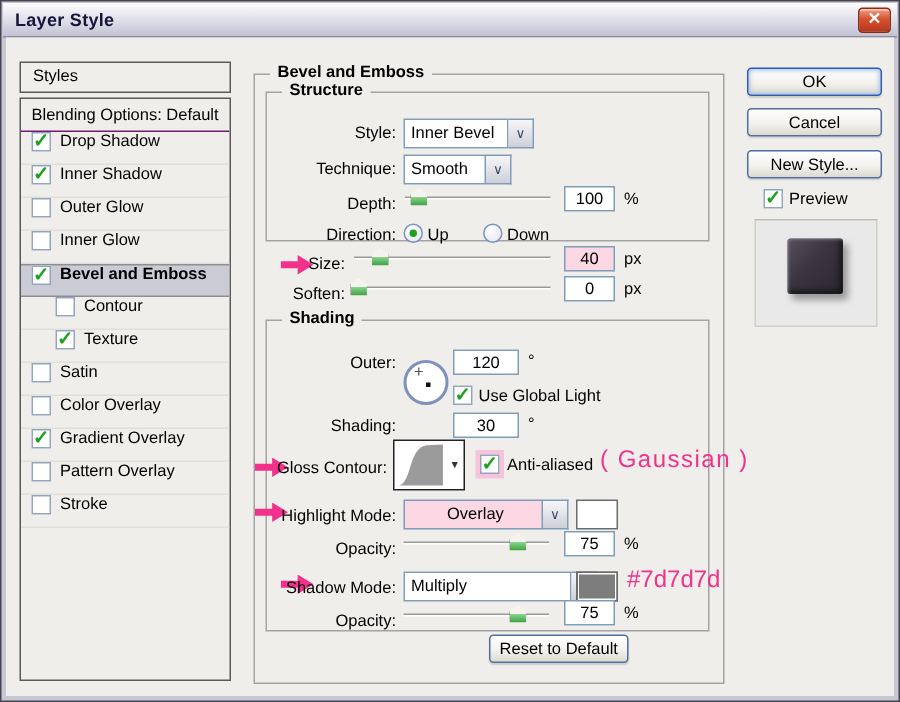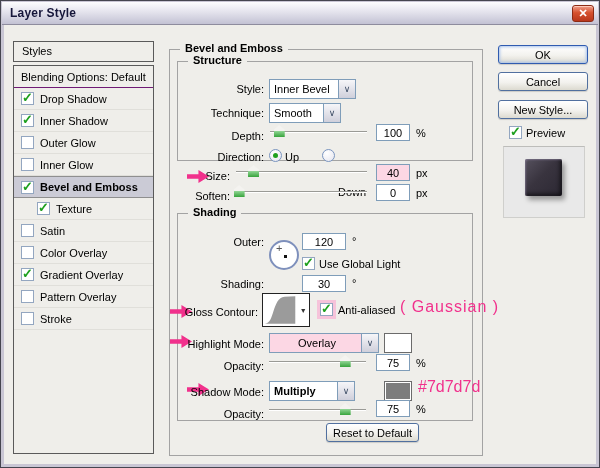--- a/index.html
+++ b/index.html
@@ -19,21 +19,21 @@
     border:1px solid #8c2b14;box-shadow:inset 0 1px 0 #ffc9b8;
     display:flex;align-items:center;justify-content:center;}
   .close span{color:#fff;font-size:11px;font-weight:bold;line-height:1;}
   .bodyarea{position:absolute;left:3px;top:24px;right:3px;bottom:3px;background:var(--bg);}
 
   
   .styles-header{position:absolute;left:12px;top:40px;width:141px;height:21px;border:1px solid #5a5a5a;
     font-size:11px;line-height:19px;padding-left:8px;}
   .styles-list{position:absolute;left:12px;top:64px;width:141px;height:389px;border:1px solid #5a5a5a;overflow:hidden;font-size:11px;}
   .blend-row{height:22px;line-height:22px;padding-left:7px;border-bottom:1px solid #701a75;}
-  .srow{height:22px;display:flex;align-items:center;padding-left:7px;border-bottom:1px solid #e0dfda;}
+  .srow{height:22px;display:flex;align-items:flex-start;padding-left:7px;border-bottom:1px solid #e0dfda;}
   .srow.indent{padding-left:23px;}
   .srow.selected{background:#cbcbd6;border-top:1px solid #8f8f8f;border-bottom:1px solid #8f8f8f;font-weight:bold;}
   .cb{width:13px;height:13px;background:#fff;border:1px solid #93a6c0;display:inline-block;position:relative;flex:none;}
   .cb.on::after{content:"✓";position:absolute;left:0px;top:-3px;color:var(--green);font-size:13px;font-weight:bold;}
   .srow .cb{margin-right:6px;}
 
   
   .group{position:absolute;border:1px solid var(--grp);}
   .legend{position:absolute;top:-8px;left:10px;background:var(--bg);padding:0 5px;font-size:11px;font-weight:bold;white-space:nowrap;}
   .lbl{position:absolute;font-size:11px;text-align:right;white-space:nowrap;}
@@ -115,20 +115,24 @@
         </div>
         <div class="srow">
           <span class="cb"></span>
           <span>Inner Glow</span>
         </div>
         <div class="srow selected">
           <span class="cb on"></span>
           <span>Bevel and Emboss</span>
         </div>
         <div class="srow indent">
+          <span class="cb"></span>
+          <span>Contour</span>
+        </div>
+        <div class="srow indent">
           <span class="cb on"></span>
           <span>Texture</span>
         </div>
         <div class="srow">
           <span class="cb"></span>
           <span>Satin</span>
         </div>
         <div class="srow">
           <span class="cb"></span>
           <span>Color Overlay</span>
@@ -172,21 +176,21 @@
       <span class="track"></span>
         <span class="thumb" style="left: 9%;"></span>
     </div>
     <input class="num" style="left: 198px; top: 62px;" value="100">
     <span class="unit" style="left:238px;top:65px;">%</span>
 
     <span class="lbl" style="left:0;top:89px;width:86px;">Direction:</span>
     <span class="radio on" style="position:absolute;left:91px;top:87px;"></span>
     <span class="inlbl" style="position:absolute;left:107px;top:89px;">Up</span>
     <span class="radio" style="position:absolute;left:144px;top:87px;"></span>
-    <span class="inlbl" style="position:absolute;left:160px;top:89px;margin-top:35px;">Down</span>
+    <span class="inlbl" style="position:absolute;left:160px;top:89px;">Down</span>
 
     <span class="parrow" style="left:9px;top:108px;"></span>
     <span class="lbl" style="left:0;top:108px;width:52px;">Size:</span>
     <div class="slider" style="left:58px;top:102px;width:131px;">
       <span class="track"></span>
         <span class="thumb" style="left: 13%;"></span>
     </div>
     <input class="num hl" style="left: 198px; top: 102px;" value="40">
     <span class="unit" style="left:238px;top:105px;">px</span>
 
@@ -241,21 +245,21 @@
     <div class="slider" style="left:91px;top:140px;width:97px;">
       <span class="track"></span>
         <span class="thumb" style="left: 78%;"></span>
     </div>
     <input class="num" style="left: 198px; top: 140px;" value="75">
     <span class="unit" style="left:238px;top:143px;">%</span>
 
     <span class="parrow" style="left:9px;top:169px;"></span>
     <span class="lbl" style="left:0;top:172px;width:86px;">Shadow Mode:</span>
     <div class="combo" style="left:91px;top:167px;">
-      <div class="field" style="width:69px;font-weight:bold;">Multiply</div>
+      <div class="field" style="width:112px;">Multiply</div>
       <div class="btn">∨</div>
     </div>
     <span class="swatch" style="left: 206px; top: 167px; background: rgb(125, 125, 125);"></span>
     <span class="pink-note" style="left:240px;top:164px;font-size:16px;z-index:5;">#7d7d7d</span>
 
     <span class="lbl" style="left:0;top:194px;width:86px;">Opacity:</span>
     <div class="slider" style="left:91px;top:188px;width:97px;">
       <span class="track"></span>
         <span class="thumb" style="left: 78%;"></span>
     </div>

